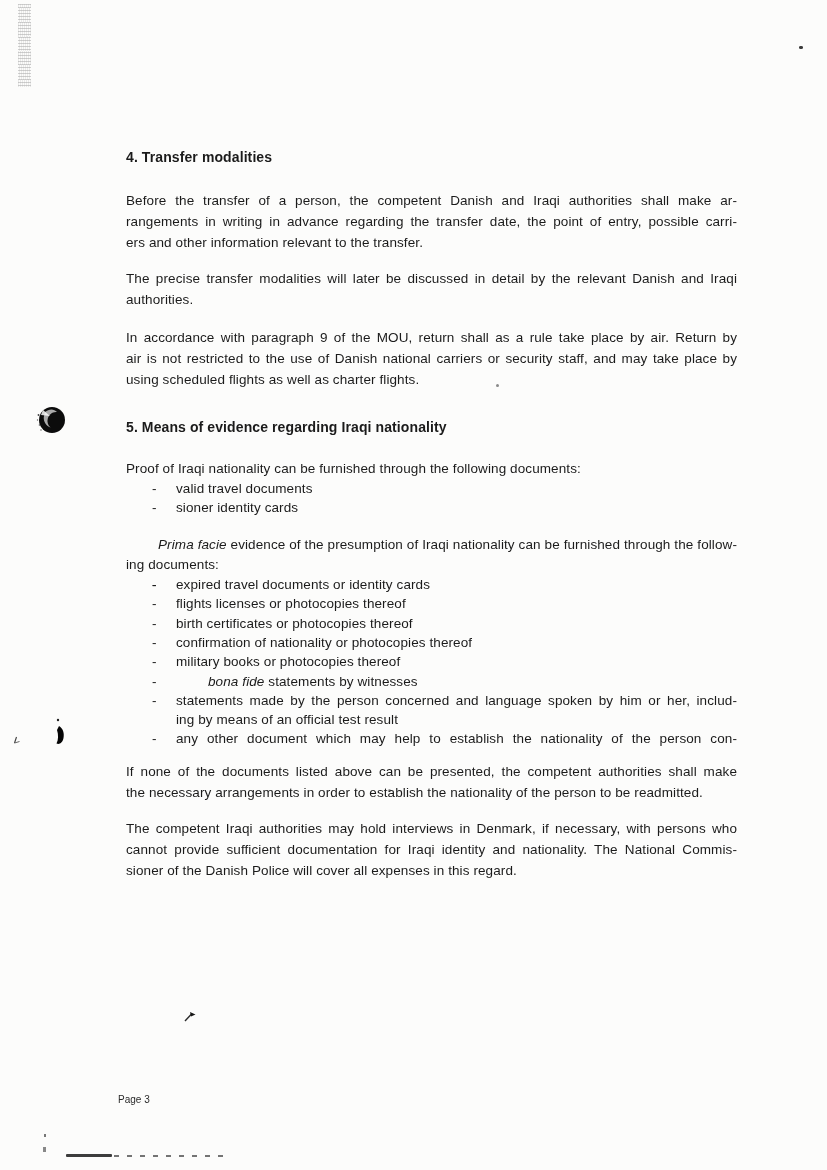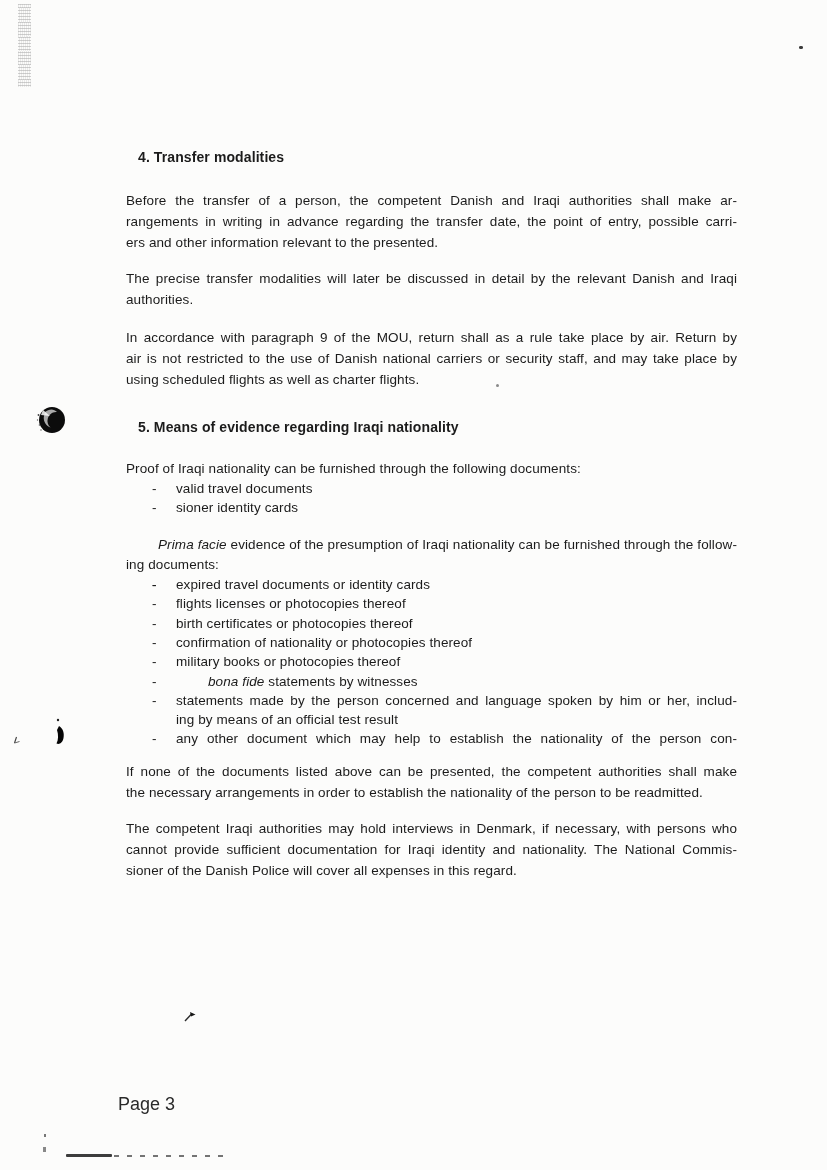--- a/index.html
+++ b/index.html
@@ -15,21 +15,20 @@
     position:absolute;
     left:126px;top:147px;
     width:611px;
     font-size:13.5px;
     letter-spacing:.1px;
   }
   .heading{
     font-weight:bold;
     font-size:14px;
     line-height:21px;
-    margin-left:12px;
   }
   .heading.h5{margin-top:27px;}
   .para{line-height:21px;}
   .p1{margin-top:22px;}
   .p2{margin-top:15px;}
   .p3{margin-top:17px;}
   .intro{margin-top:21px;line-height:19.5px;}
   .prima{margin-top:18px;line-height:20px;}
   .fallback{margin-top:12px;}
   .interviews{margin-top:15px;}
@@ -45,21 +44,21 @@
     line-height:19.3px;
   }
   .bullet{
     position:absolute;
     left:26px;top:0;
   }
   .li-lines{width:561px;}
   .footer{
     position:absolute;
     left:118px;top:1094px;
-    font-size:18px;
+    font-size:10px;
     color:#2a2a2a;
   }
   
   .art{position:absolute;pointer-events:none;}
   .a-strip{
     left:18px;top:4px;width:13px;height:83px;
     background:
       repeating-linear-gradient(178deg, rgba(90,90,90,.50) 0 1px, rgba(255,255,255,0) 1px 3px),
       repeating-linear-gradient(86deg, rgba(140,140,140,.30) 0 1px, rgba(255,255,255,0) 1px 2px);
     opacity:.55;
@@ -118,21 +117,21 @@
       <div class="s2"></div>
   </div>
 
   <div class="content">
 
     <div class="heading">4. Transfer modalities</div>
 
     <div class="para p1">
       <div class="jl">Before the transfer of a person, the competent Danish and Iraqi authorities shall make ar-</div>
       <div class="jl">rangements in writing in advance regarding the transfer date, the point of entry, possible carri-</div>
-      <div class="ll">ers and other information relevant to the presented.</div>
+      <div class="ll">ers and other information relevant to the transfer.</div>
     </div>
 
     <div class="para p2">
       <div class="jl">The precise transfer modalities will later be discussed in detail by the relevant Danish and Iraqi</div>
       <div class="ll">authorities.</div>
     </div>
 
     <div class="para p3">
       <div class="jl">In accordance with paragraph 9 of the MOU, return shall as a rule take place by air. Return by</div>
       <div class="jl">air is not restricted to the use of Danish national carriers or security staff, and may take place by</div>

